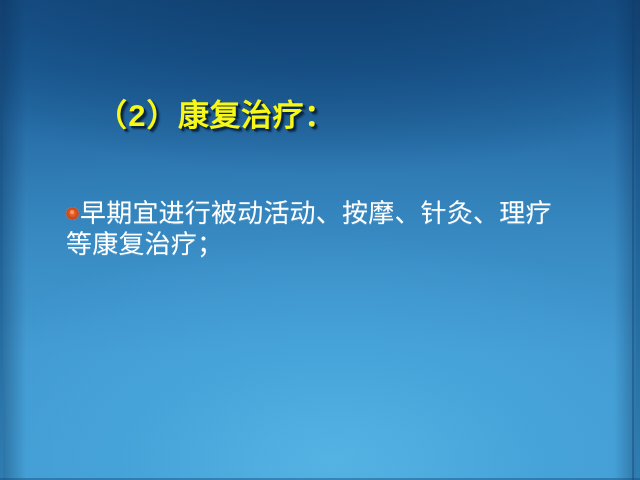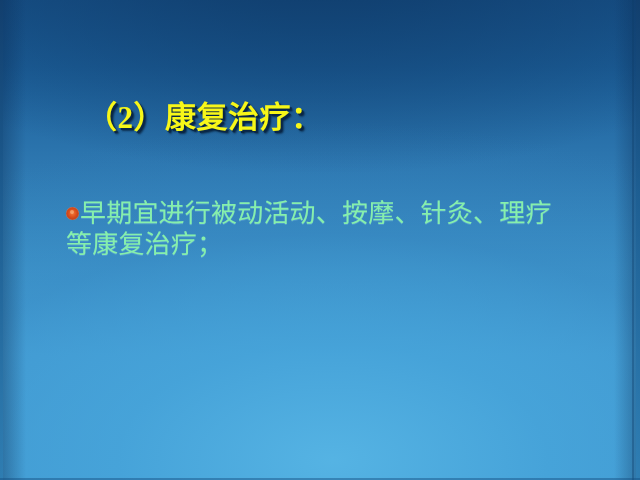--- a/index.html
+++ b/index.html
@@ -84,23 +84,23 @@
   }
 
   
   .content {
     position: absolute;
     inset: 0;
   }
 
   .slide-title {
     position: absolute;
-    left: 86px;
+    left: 96px;
     top: 99px;
-    font-family: Liberation Serif, serif;
+    font-family: Liberation Mono, monospace;
     font-size: 31px;
     font-weight: bold;
     line-height: 1.2;
     color: #f7f718;
     letter-spacing: 0.5px;
     white-space: nowrap;
     text-shadow:
        2px 2px 0 rgba(10,38,70,0.95),
        3px 3px 2px rgba(6,28,54,0.75);
   }
@@ -110,21 +110,21 @@
     left: 66px;
     top: 172px;
     width: 500px;
   }
 
   .bullet-para {
     position: relative;
     font-family: "DejaVu Sans", "Liberation Sans", sans-serif;
     font-size: 26px;
     line-height: 31px;
-    color: #86efac;
+    color: #ffffff;
     letter-spacing: 0.2px;
     text-shadow: 0 1px 0 rgba(140,200,235,0.30);
   }
   .bullet-para.second {
     margin-top: 59px;
   }
 
   .bullet-marker {
     display: inline-block;
     width: 13px;

